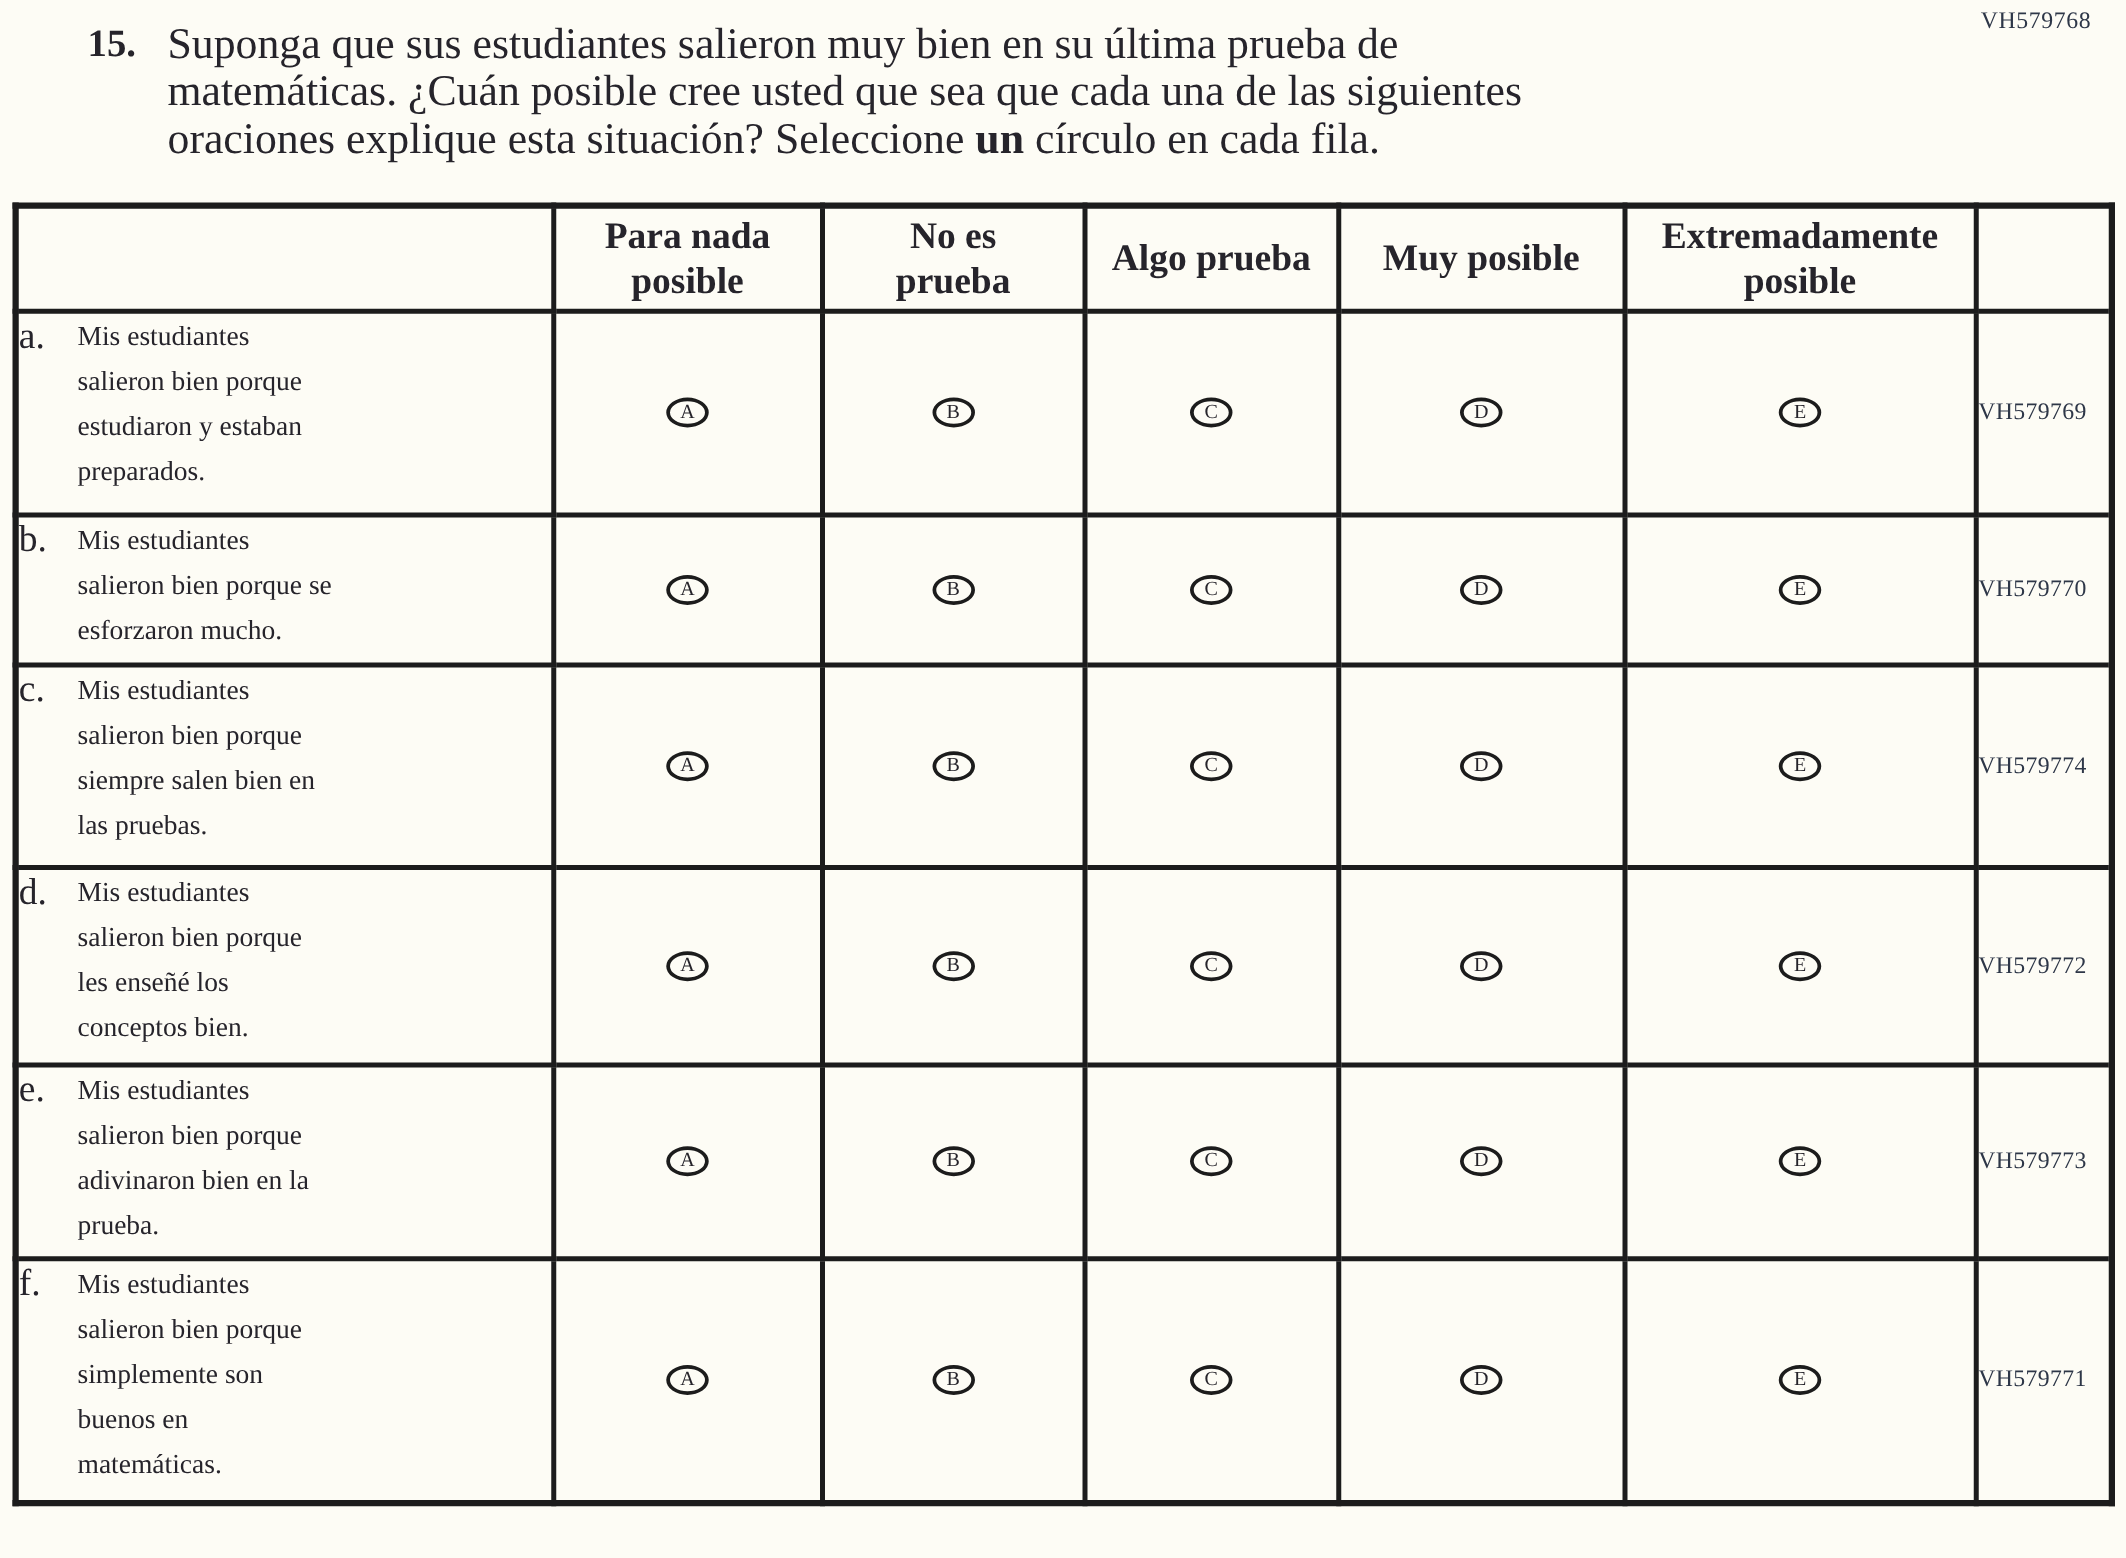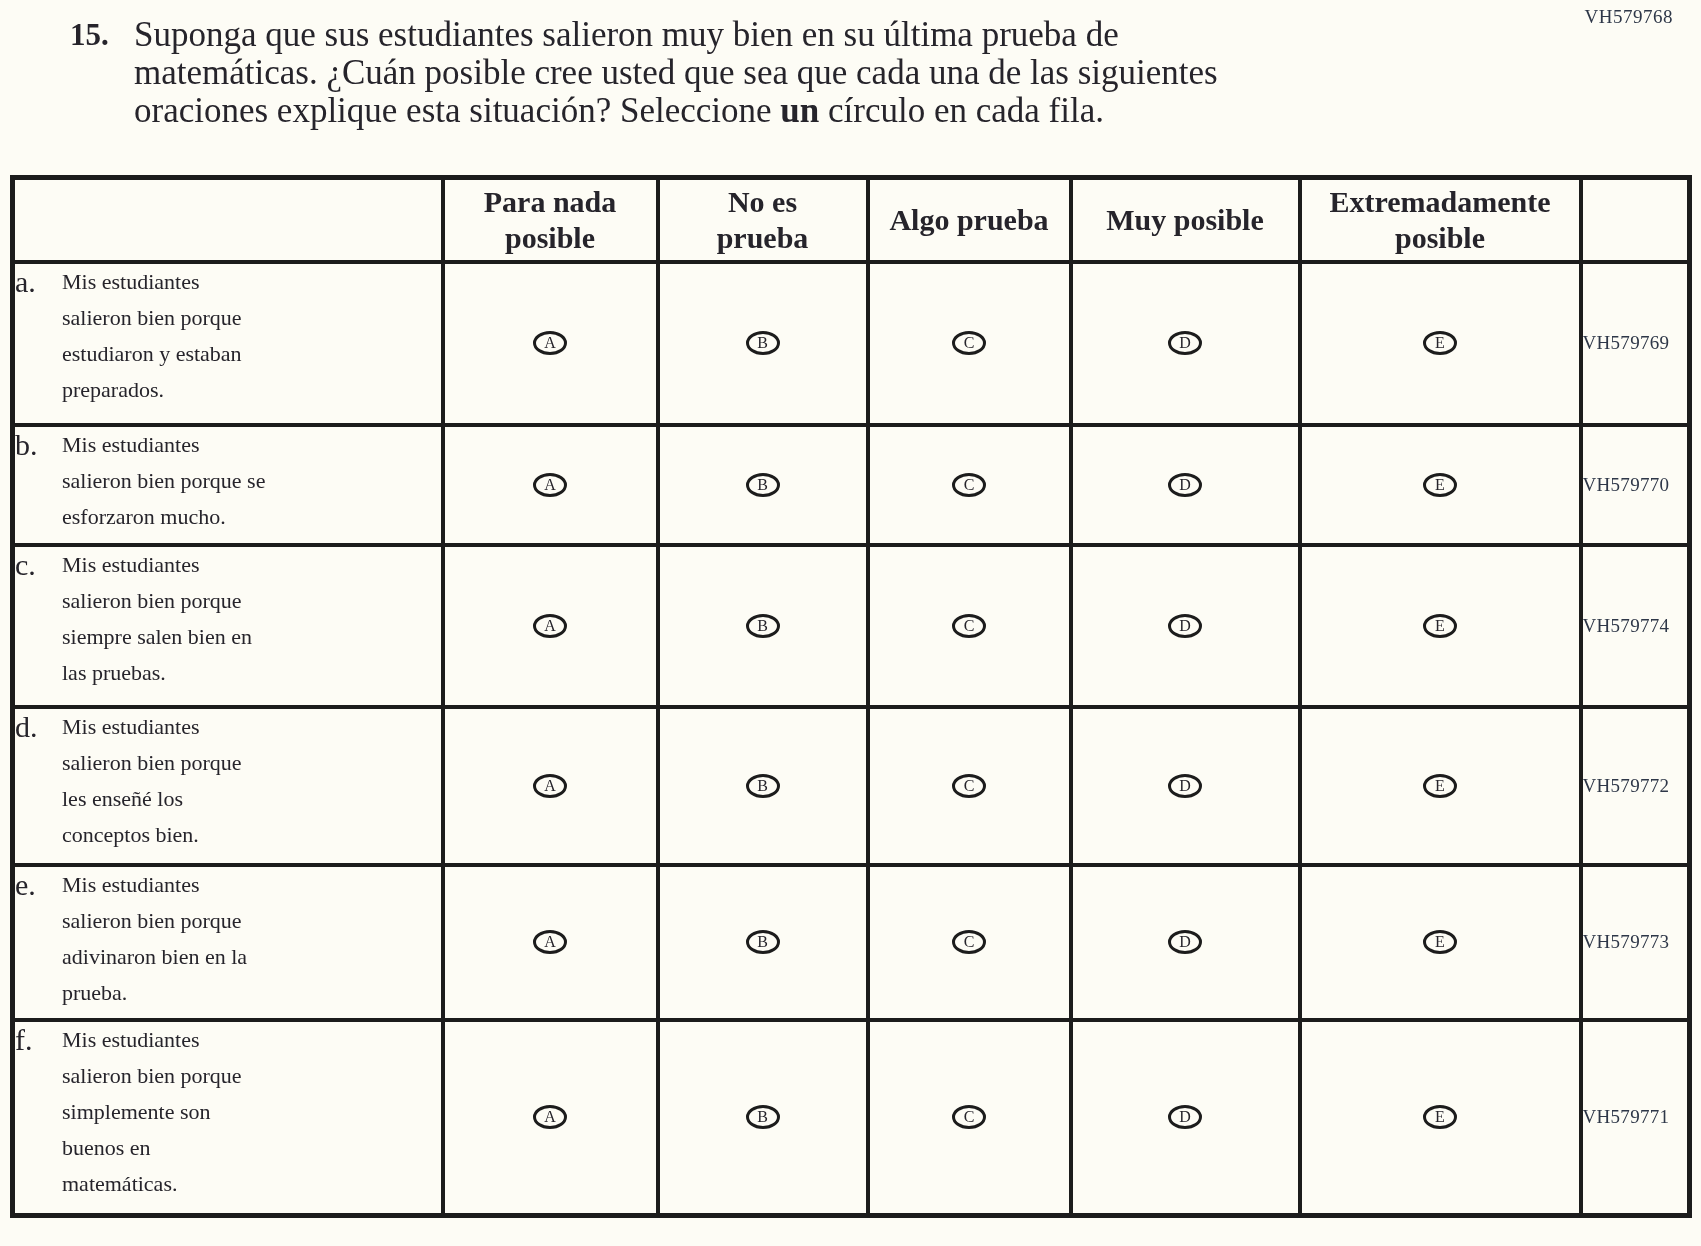--- a/index.html
+++ b/index.html
@@ -35,21 +35,21 @@
   .q-text {
     font-size: 35px;
     line-height: 38px;
     white-space: pre-line;
   }
   .q-bold { font-weight: 700; }
 
   table.matrix {
     position: absolute;
     left: 10px;
-    top: 175px;
+    top: 162px;
     width: 1677px;
     table-layout: fixed;
     border-collapse: collapse;
     border: 5px solid #1c1c1c;
   }
   table.matrix th,
   table.matrix td {
     border: 4px solid #1c1c1c;
     padding: 0;
   }

